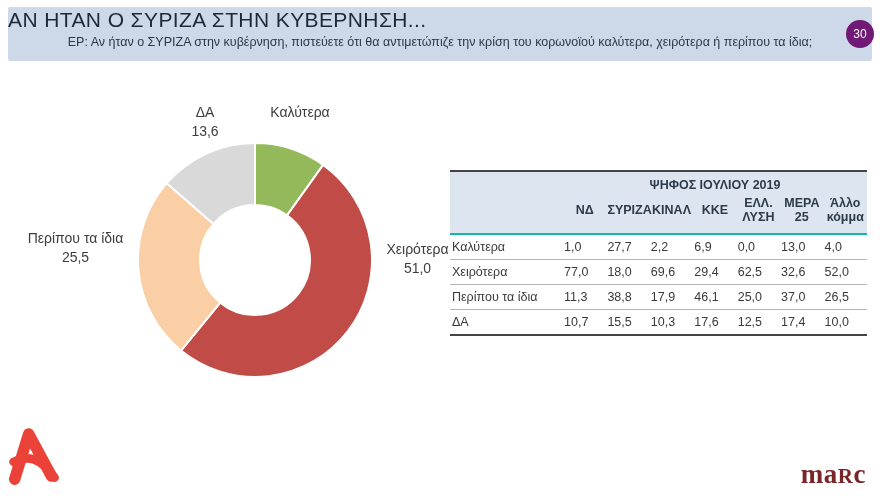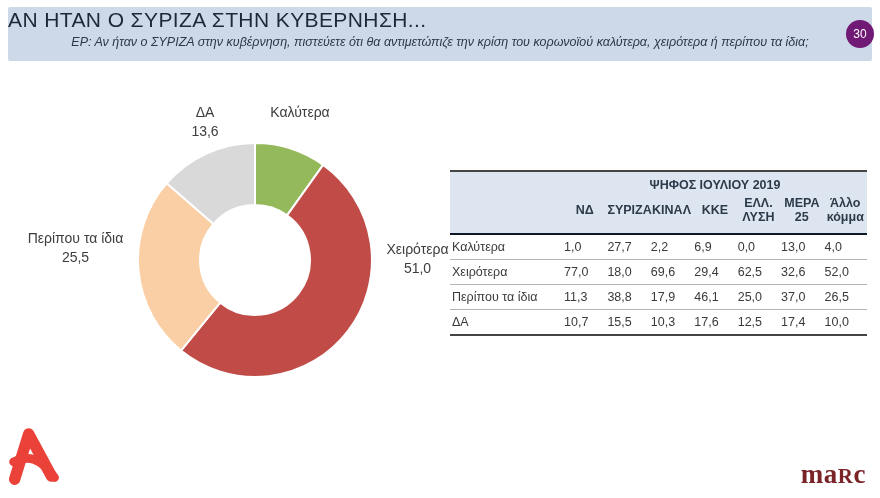--- a/index.html
+++ b/index.html
@@ -11,21 +11,21 @@
   
   .header-band {
     position:absolute; left:8px; top:7px; width:864px; height:54px;
     background:#cdd9e9; border-radius:2px;
   }
   .title {
     padding-top:1px; text-align:left; font-size:21px; letter-spacing:0.4px;
     color:#1e2836;
   }
   .subtitle {
-    margin-top:3px; text-align:center; font-size:12.5px; font-style:italic;
+    margin-top:3px; text-align:center; font-size:12.5px; 
     color:#2c3748;
   }
   .badge {
     position:absolute; left:846px; top:20px; width:28px; height:28px;
     border-radius:50%; background:#701a75; color:#ffffff; font-size:12px;
     display:flex; align-items:center; justify-content:center;
   }
 
   
   #donut { position:absolute; left:136px; top:141px; }
@@ -33,21 +33,21 @@
   #lbl-0 { left:250px; top:103px; width:100px; }   
   #lbl-1 { left:366px; top:240px; width:103px; }   
   #lbl-2 { left:3px;   top:229px; width:145px; }   
   #lbl-3 { left:155px; top:103px; width:100px; }   
 
   
   .tablewrap { position:absolute; left:450px; top:170px; width:417px; }
   table { width:100%; border-collapse:collapse; table-layout:fixed;
           font-size:12.5px; color:#3a3a3a;
           border-top:2px solid #444; border-bottom:2px solid #444; }
-  thead { border-bottom:2px solid #0f172a; }
+  thead { border-bottom:2px solid #14b8a6; }
   thead th { background:#dde6f0; font-weight:bold; color:#2d3a49; }
   tr.group th { padding:6px 0 1px; font-size:12.5px; }
   tr.cols th { padding:3px 1px 9px; line-height:14px; vertical-align:middle;margin-top:8px; }
   tbody td, tbody th { padding:5px 1px; }
   tbody tr + tr td, tbody tr + tr th { border-top:1px solid #b5b5b5; }
   tbody th { text-align:left; font-weight:normal; padding-left:2px; }
   tbody td { }
 
   
   #alpha-logo { position:absolute; left:6px; top:426px; }

